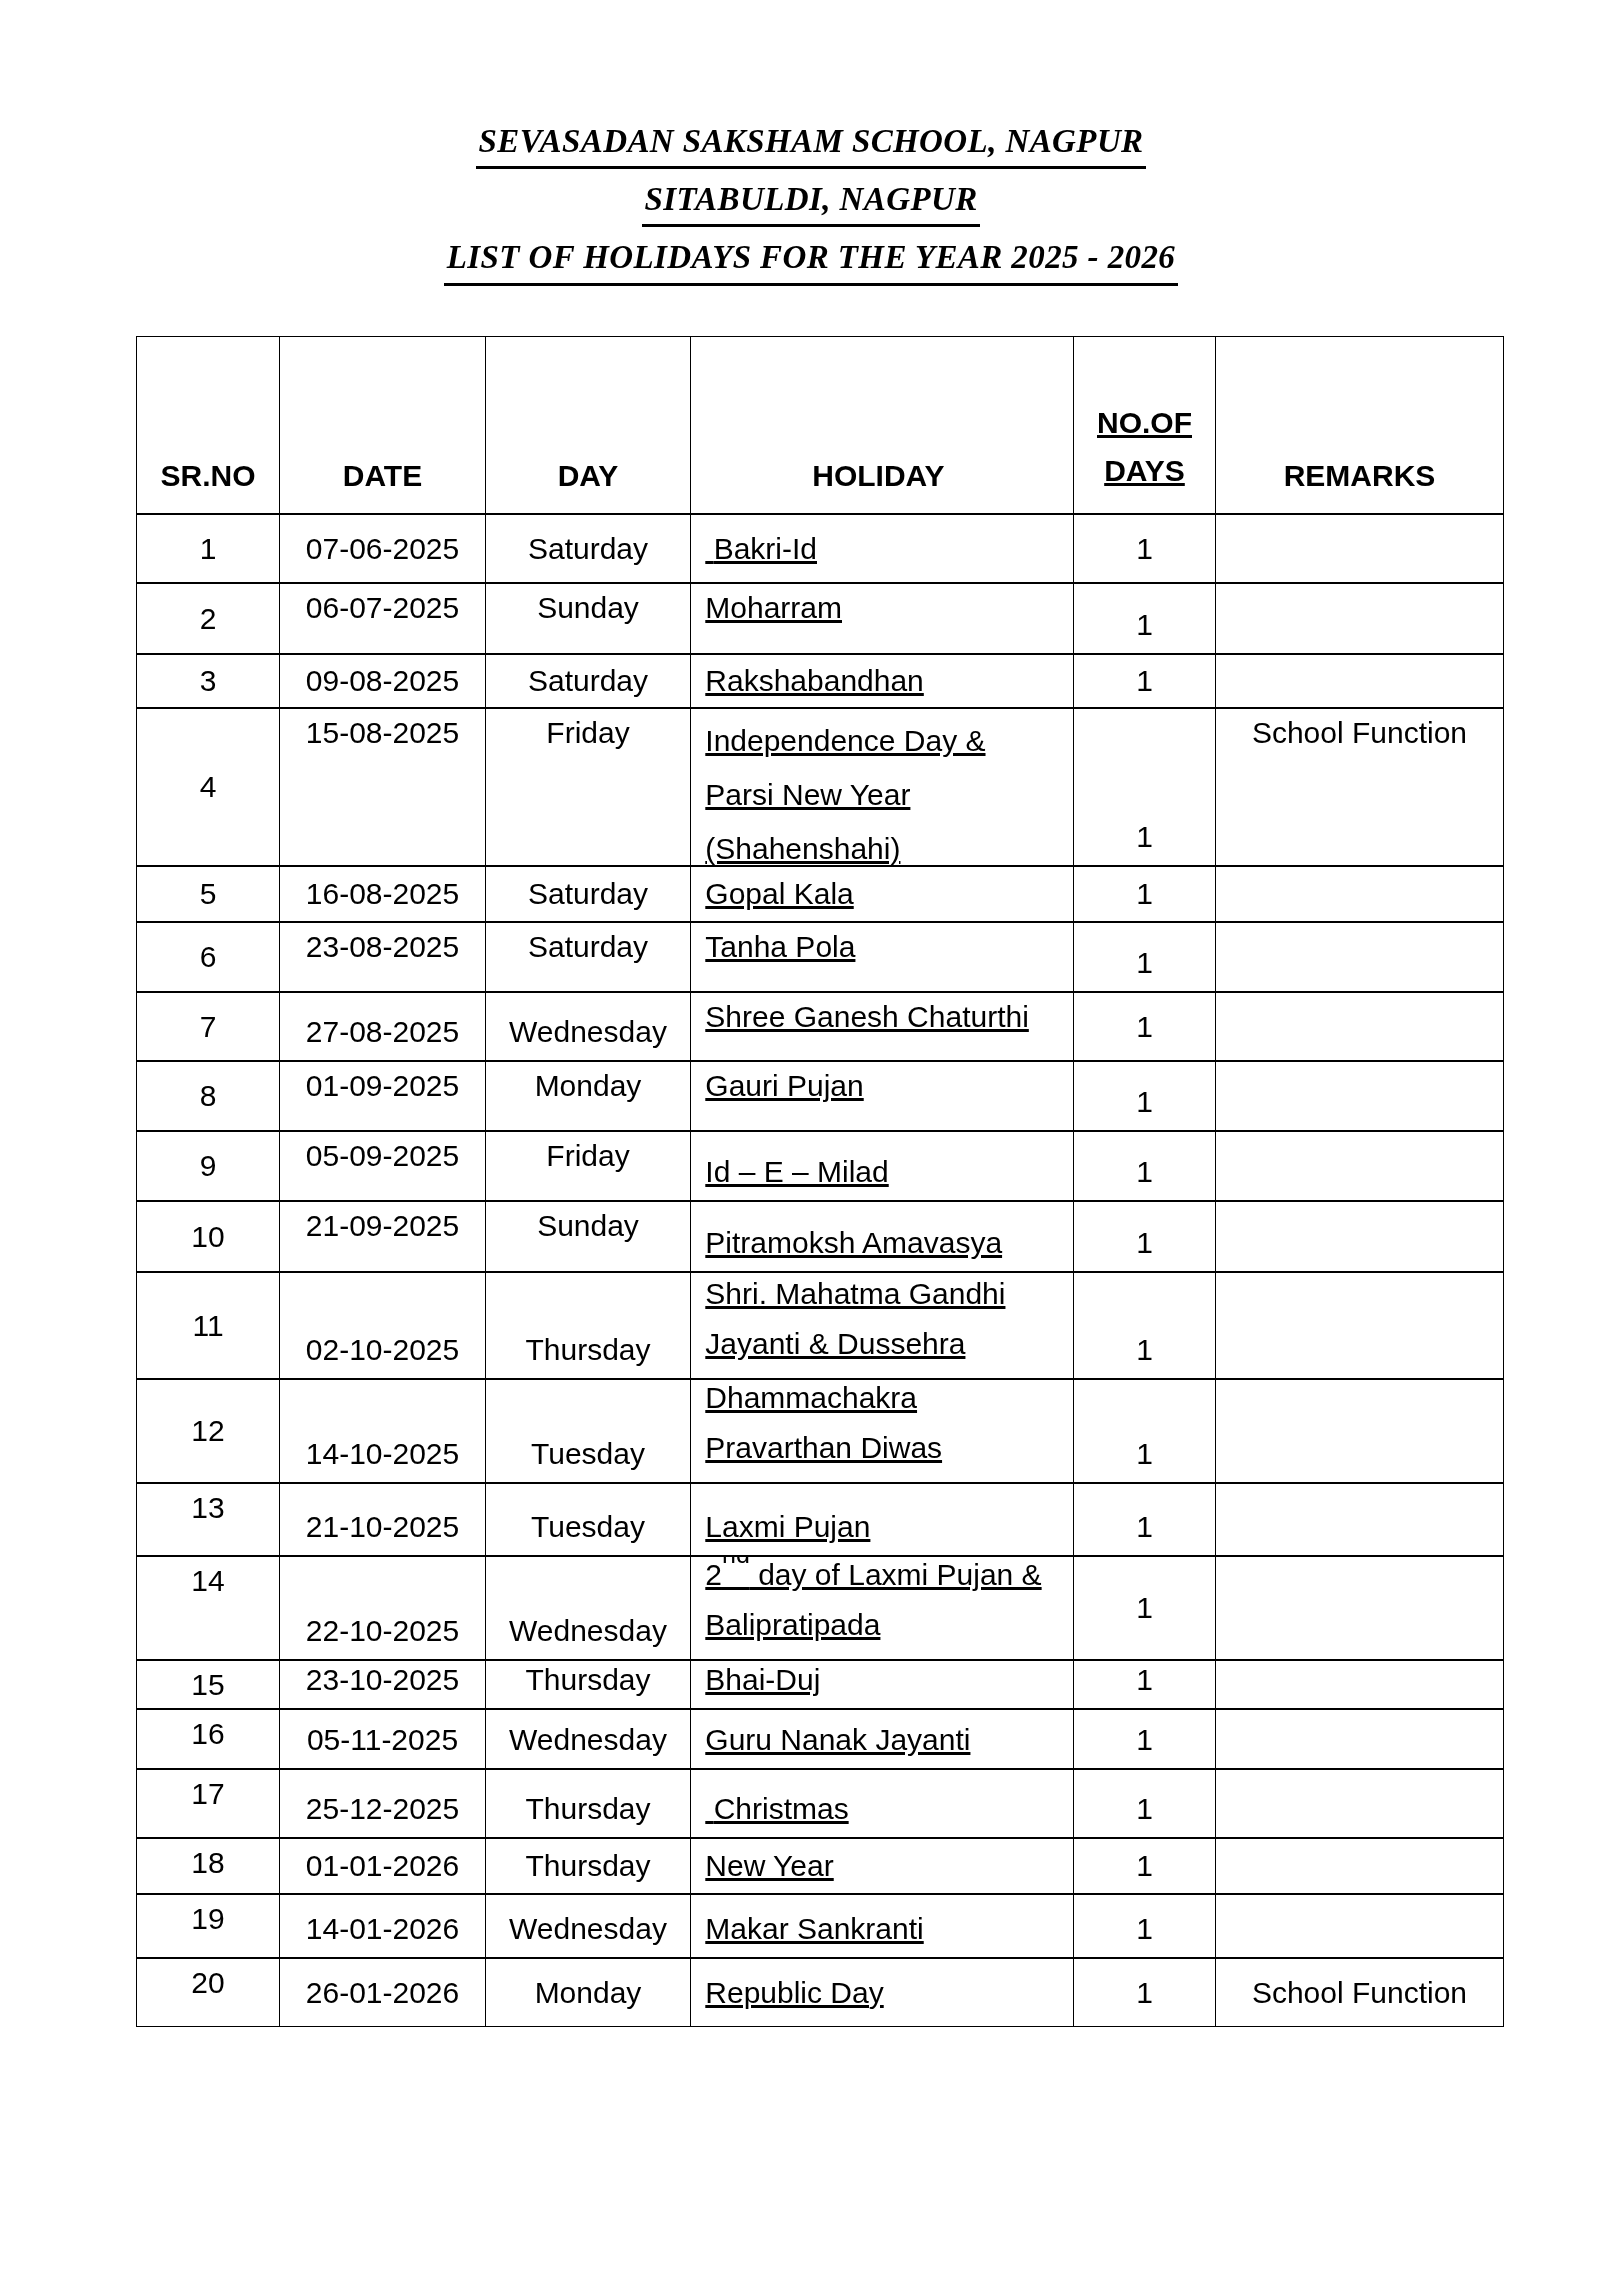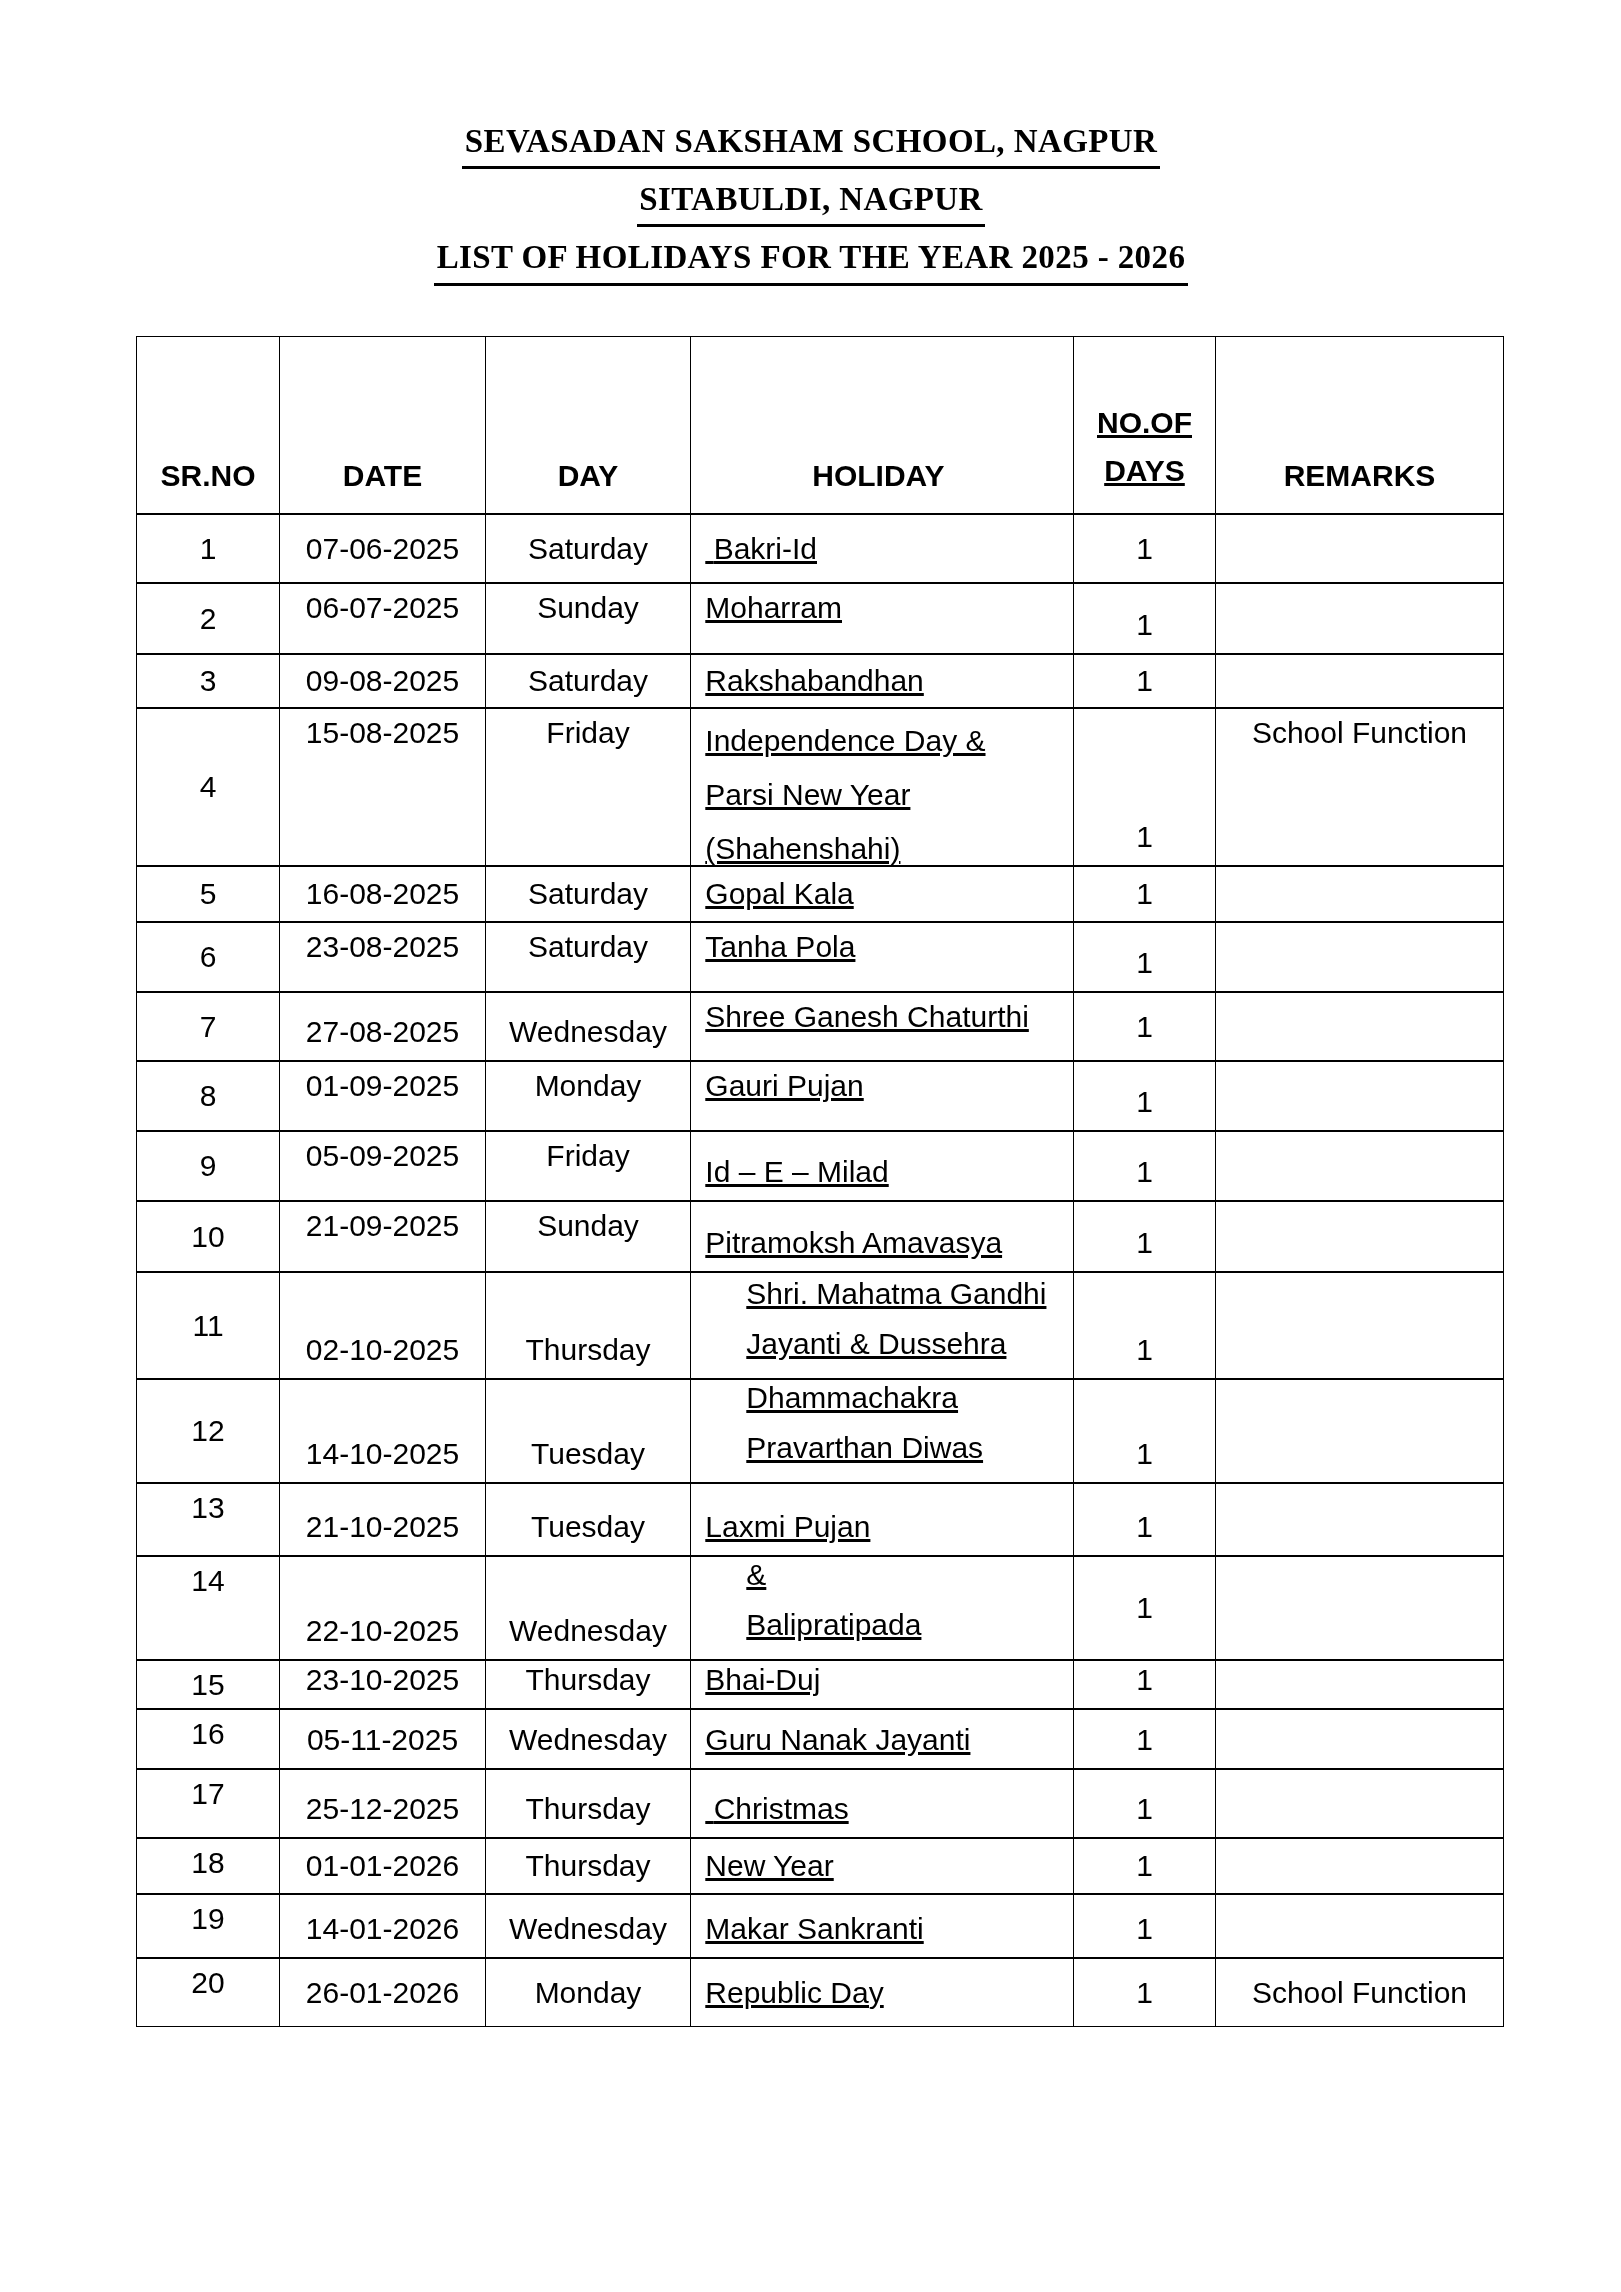--- a/index.html
+++ b/index.html
@@ -18,20 +18,21 @@
     font-family:"Liberation Serif", serif;
     font-weight:bold;
     font-size:33px;
   }
   .title-line { margin-bottom:10.7px; line-height:39px; }
   .title-line > span {
     display:inline-block;
     border-bottom:3.6px solid #000;
     padding:0 2.7px 5.4px 2.7px;
     letter-spacing:0.4px;
+    font-style:italic;
   }
   
   .tbl {
     position:absolute; left:136px; top:336px; width:1368px;
     border:1.8px solid #000;
     box-sizing:border-box;
     font-size:30px;
   }
   .row {
     display:grid;
@@ -49,21 +50,21 @@
   }
   .cell:first-child { border-left:none; }
   .c-sr, .c-date, .c-day, .c-days, .c-remarks { align-items:center; text-align:center; }
   .c-holiday { align-items:flex-start; text-align:left; padding-left:14.3px; padding-right:7.2px; }
   .hdr .cell { justify-content:flex-end; align-items:center; text-align:center; padding-bottom:18px; }
   .hdr .c-holiday { padding-left:0; }
   .va-t { justify-content:flex-start; padding-top:5.4px; }
   .va-c { justify-content:center; }
   .va-b { justify-content:flex-end; padding-bottom:9px; }
   .pre { white-space:pre-wrap;text-decoration:underline; }
-  .ml  { line-height:50px;margin-left:41px; }
+  .ml  { line-height:50px; }
   .spread { line-height:54px; }
   .hdr .pre { line-height:48px; }
   sup.ord { font-size:25px; line-height:0; position:relative; top:-10.7px; }
 </style>
 </head>
 <body>
 
 <div class="page">
 
   <div class="titles">

